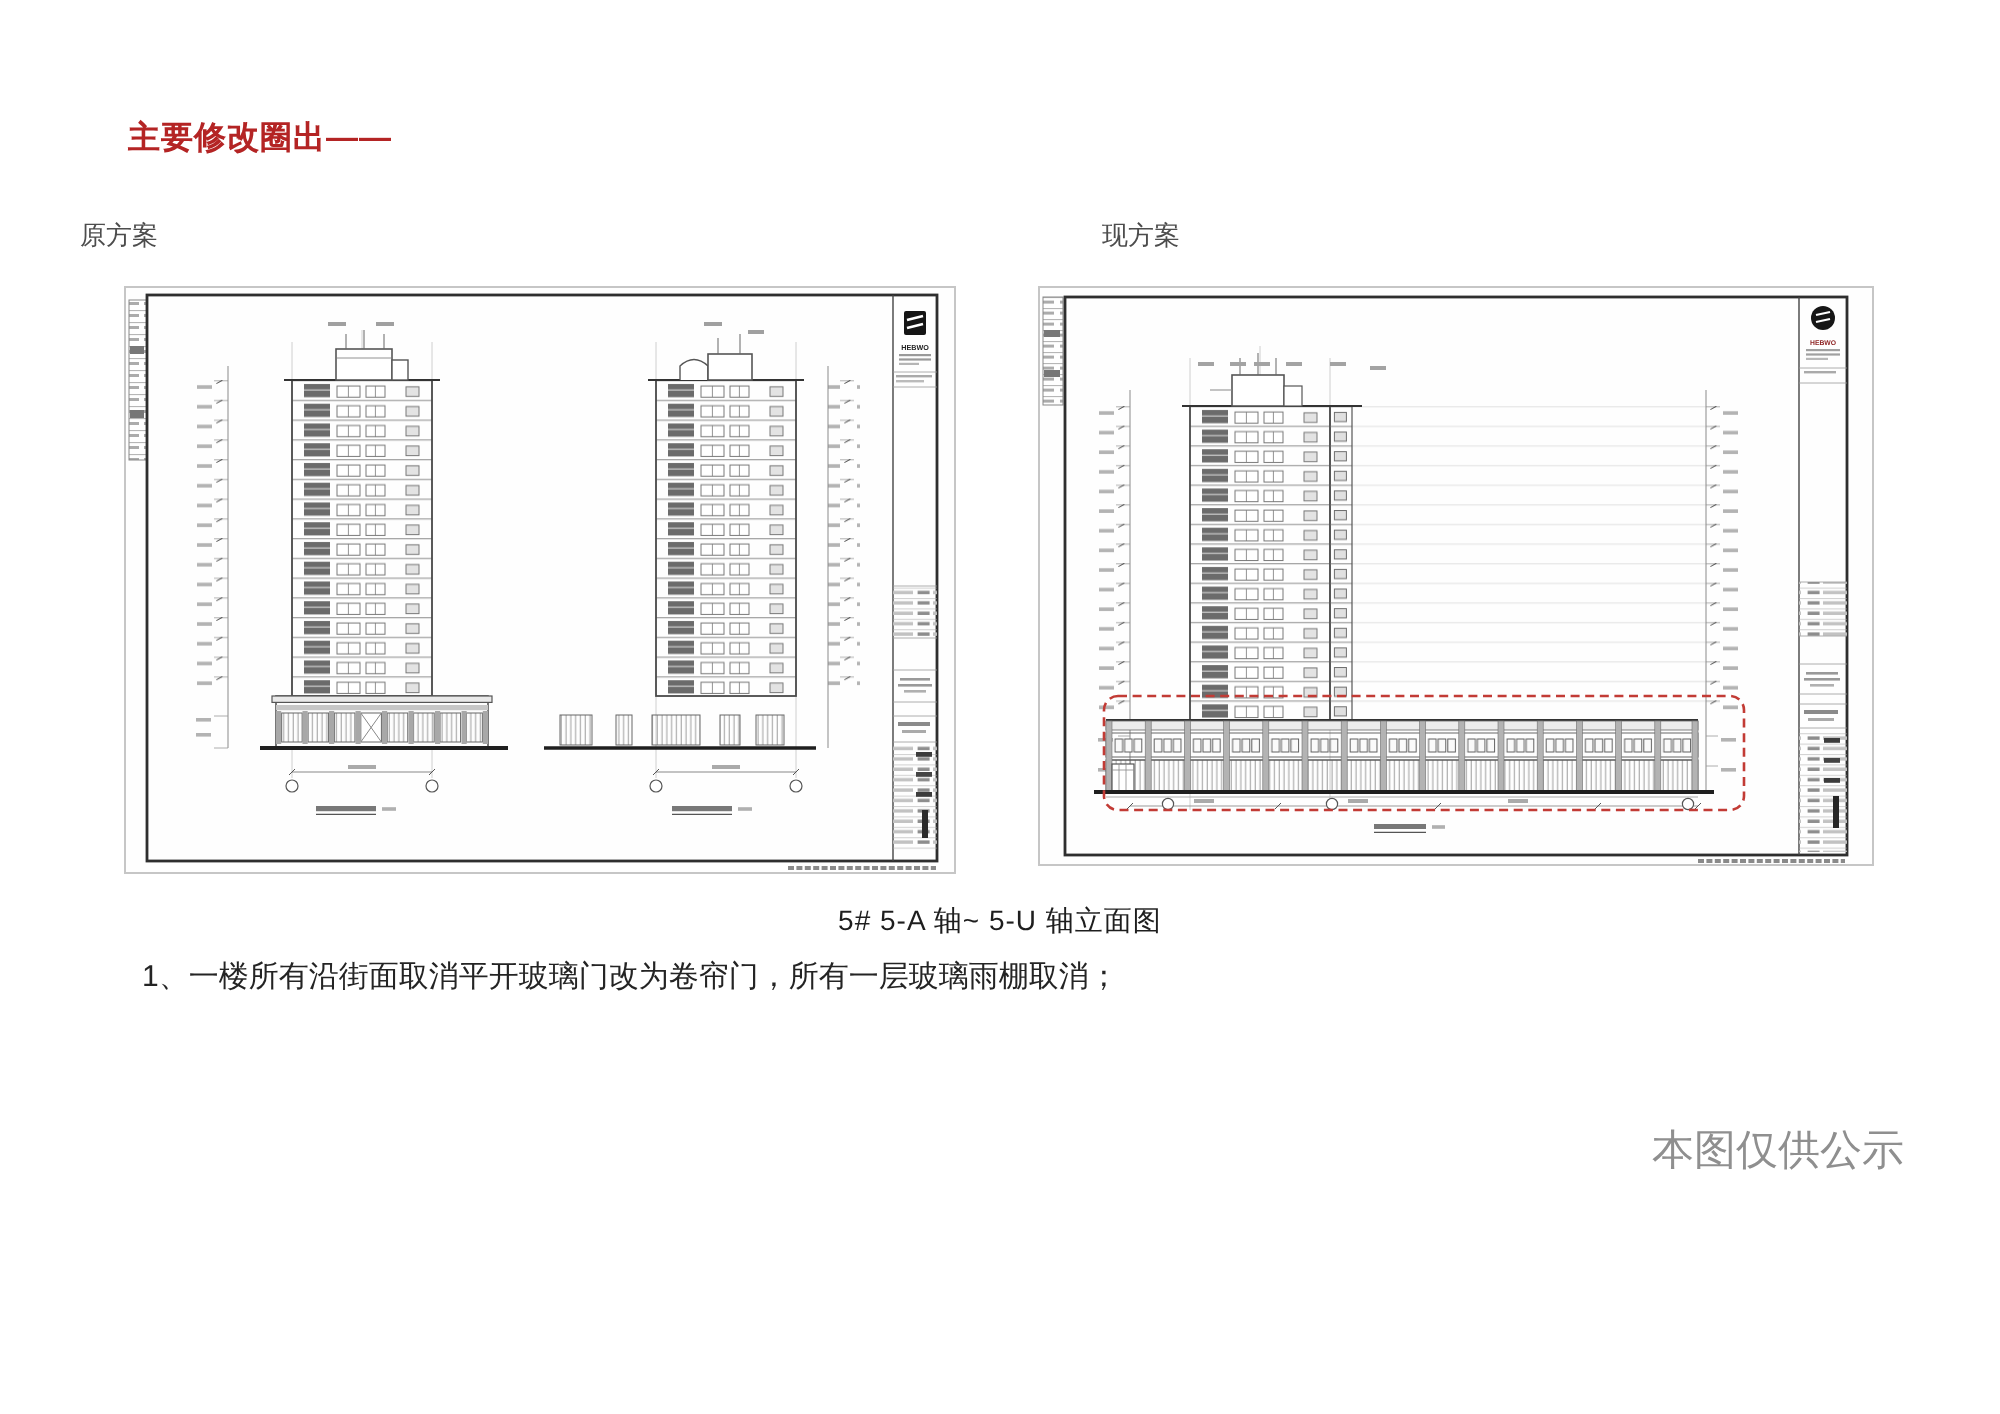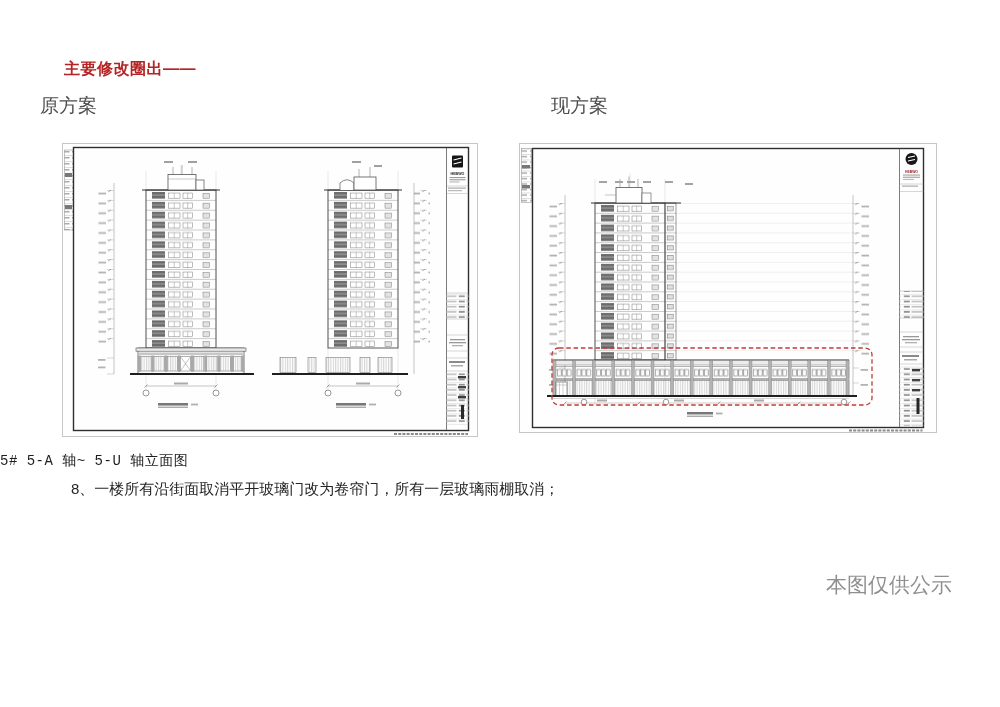--- a/index.html
+++ b/index.html
@@ -1,33 +1,33 @@
 <!DOCTYPE html>
 <html><head>
 <meta charset="utf-8">
 <style>
   html,body{margin:0;padding:0;background:#fff;}
   .page{position:relative;width:1000px;height:707px;background:#ffffff;
         font-family:"Liberation Sans",sans-serif;overflow:hidden;}
   .red-title{position:absolute;left:64px;top:59px;font-size:16px;font-weight:700;
              color:#b42424;letter-spacing:0.5px;}
-  .scheme-label{position:absolute;top:93px;font-size:19px;color:#4d4d4d;}
+  .scheme-label{position:absolute;top:109px;font-size:13px;color:#4d4d4d;}
   .scheme-label.left{left:40px;}
   .scheme-label.right{left:531px;margin-left:20px;}
   .sheet{position:absolute;background:#fff;}
   .sheet-original{left:62px;top:143px;width:416px;height:294px;}
   .sheet-revised{left:519px;top:143px;width:418px;height:290px;}
   .sheet svg{display:block;width:100%;height:100%;}
-  .caption{position:absolute;left:0;top:452px;width:100%;text-align:left;
-           font-family:Liberation Mono, monospace;font-size:14px;color:#1e1e1e;
+  .caption{position:absolute;left:0;top:452px;width:100%;text-align:center;
+           font-family:Liberation Sans, sans-serif;font-size:14px;color:#1e1e1e;
            letter-spacing:0.5px;}
   .notes{position:absolute;left:38px;top:474px;width:924px;font-size:15px;
          line-height:29px;color:#242424;}
   .notes p{margin:0;text-indent:2.2em;}
-  .watermark{position:absolute;right:48px;top:561px;font-size:21px;color:#8f8f8f;margin-top:10px;}
+  .watermark{position:absolute;right:48px;top:561px;font-size:21px;color:#8f8f8f;}
 </style>
 </head>
 <body>
 
 <div class="page">
 
   <div class="red-title">主要修改圈出——</div>
   <div class="scheme-label left">原方案</div>
   <div class="scheme-label right">现方案</div>
 
@@ -387,18 +387,18 @@
           <line x1="168" y1="273.2" x2="194" y2="273.2" stroke="#555" stroke-width="0.7"></line>
           <rect x="197" y="269.6" width="6.5" height="1.8" fill="#b0b0b0"></rect>
         </g>
       </g>
     </svg>
   </div>
 
   <div class="caption">5# 5-A 轴~ 5-U 轴立面图</div>
 
   <div class="notes">
-    <p>8、一楼所有沿街面取消平开玻璃门改为卷帘门，所有一层玻璃雨棚取消；</p>
+    <p>1、一楼所有沿街面取消平开玻璃门改为卷帘门，所有一层玻璃雨棚取消；</p>
   </div>
 
   <div class="watermark">本图仅供公示</div>
 
 </div>
 
 </body></html>

